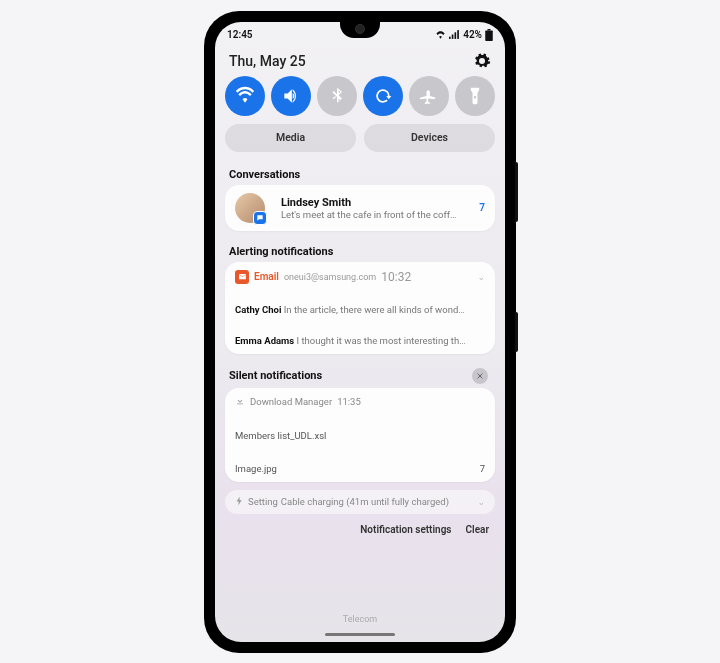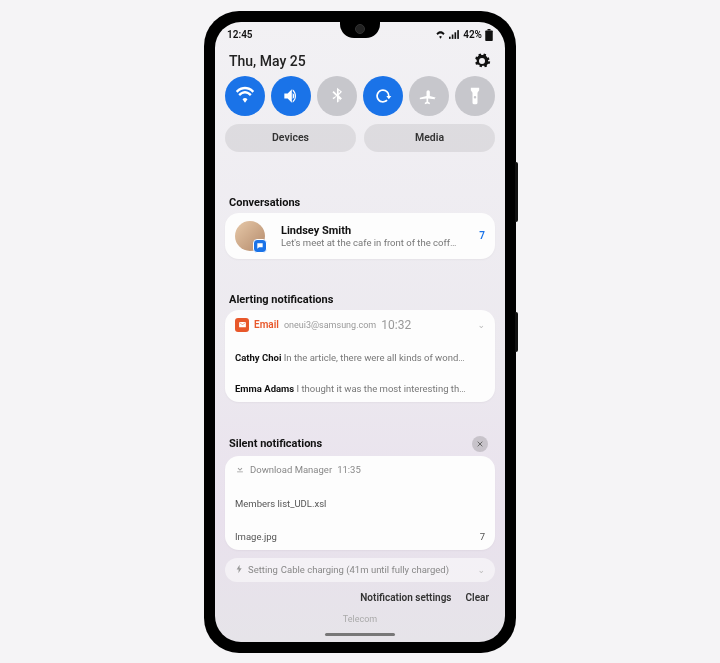--- a/index.html
+++ b/index.html
@@ -71,21 +71,21 @@
   .tog svg { width:20px; height:20px; }
   .qs-buttons { display:flex; gap:8px; padding: 0 10px 10px 10px; }
   .qs-btn {
     flex:1; height:28px; border-radius:14px;
     background: rgba(0,0,0,0.08);
     font-size: 10.5px; font-weight:600; color:#333;
     display:flex; align-items:center; justify-content:center;
   }
   .section-title {
     padding: 6px 17px 4px 14px;
-    font-size: 11px; font-weight:700; color:#111;margin-top:28px;
+    font-size: 11px; font-weight:700; color:#111;
   }
   .section-title.row { display:flex; justify-content:space-between; align-items:center; }
   .close-x {
     width:16px; height:16px; border-radius:50%;
     background: rgba(0,0,0,0.15); color:#555;
     display:flex; align-items:center; justify-content:center;
     font-size:10px; line-height:1;
   }
   .card {
     margin: 0 10px 8px 10px;
@@ -213,22 +213,22 @@
           </svg>
       </div>
       <div class="tog">
         <svg viewBox="0 0 24 24">
             <path fill="#fff" d="M7 2h10v3l-2 3v12a2 2 0 01-2 2h-2a2 2 0 01-2-2V8L7 5V2zm5 10a1.5 1.5 0 100 3 1.5 1.5 0 000-3z"></path>
           </svg>
       </div>
     </div>
 
     <div class="qs-buttons">
+      <div class="qs-btn">Media</div>
       <div class="qs-btn">Devices</div>
-      <div class="qs-btn">Media</div>
     </div>
 
     <div class="section-title">Conversations</div>
     <div class="card conv">
       <div class="avatar">
         <div class="badge">
           <svg width="8" height="8" viewBox="0 0 24 24">
               <path fill="#fff" d="M4 4h16v12H9l-5 4V4z"></path>
             </svg>
         </div>

